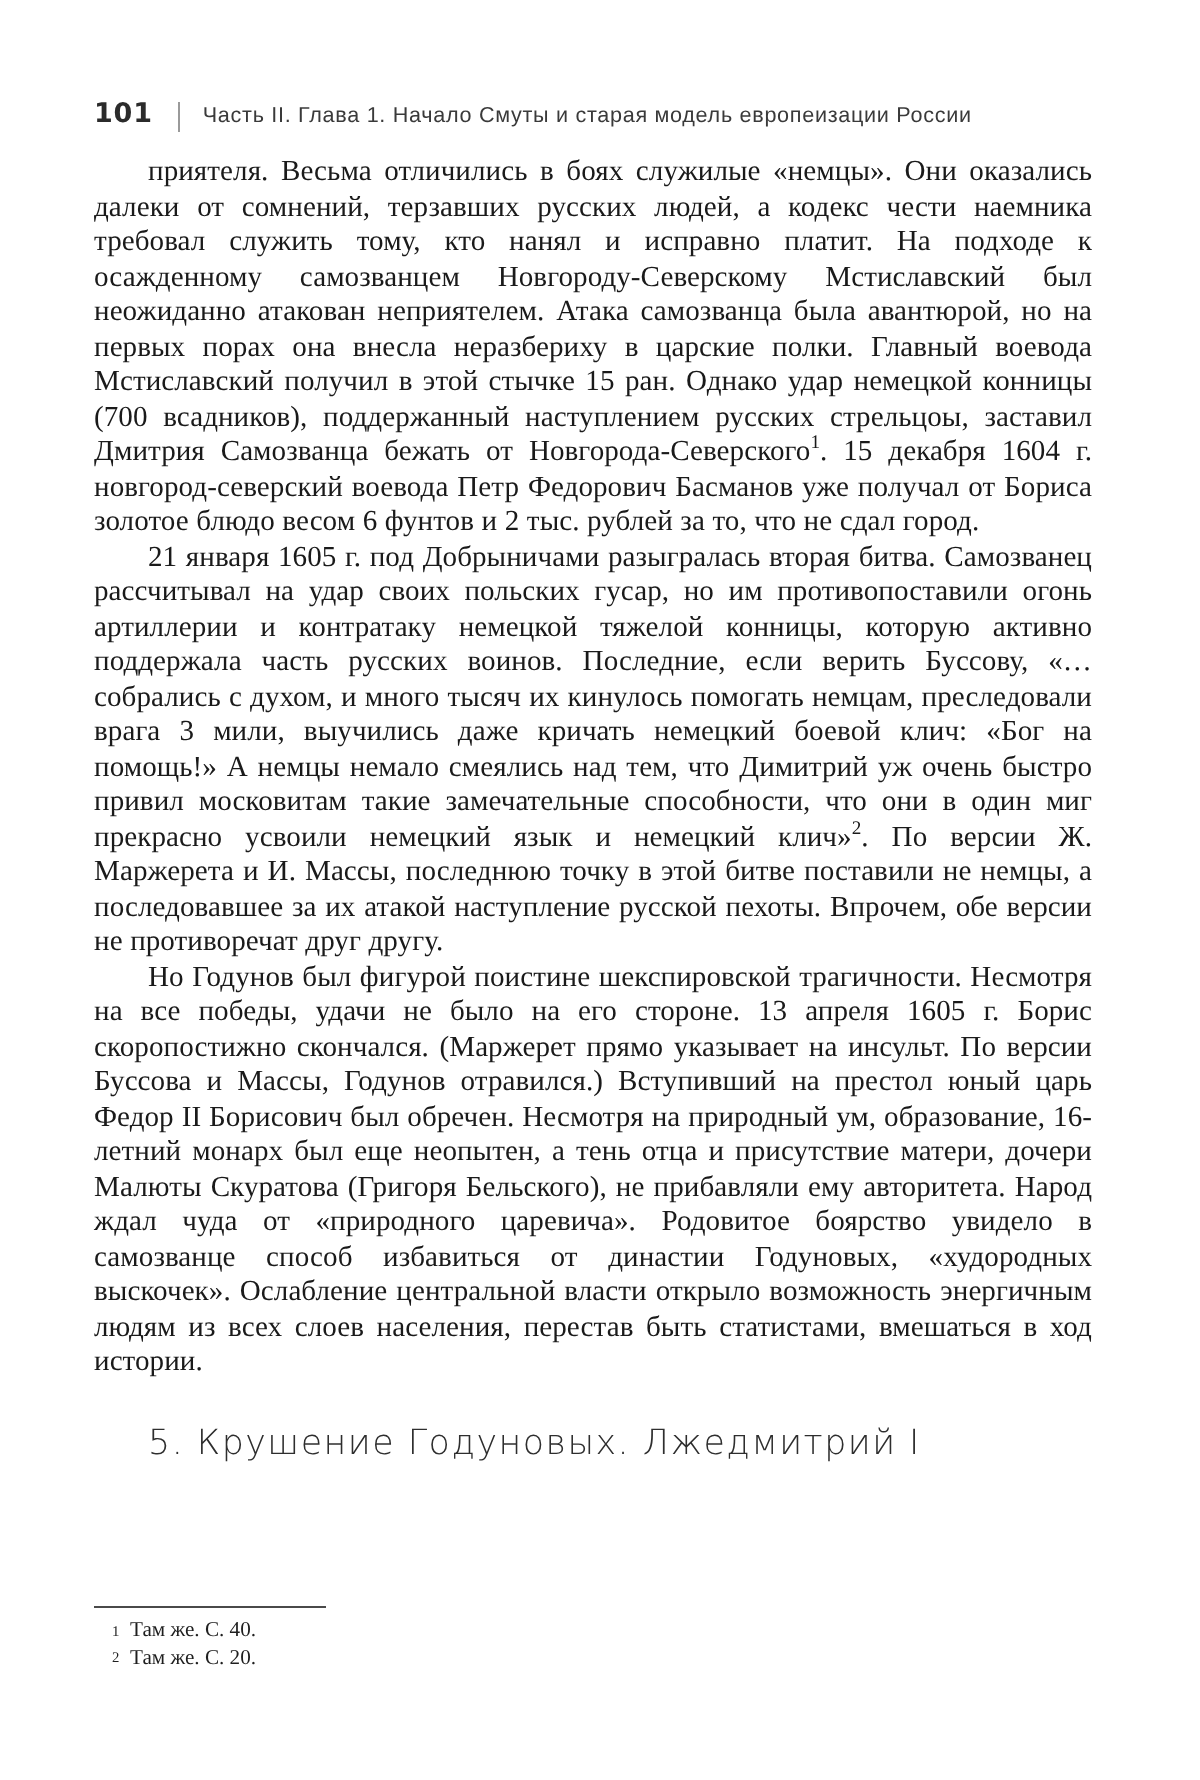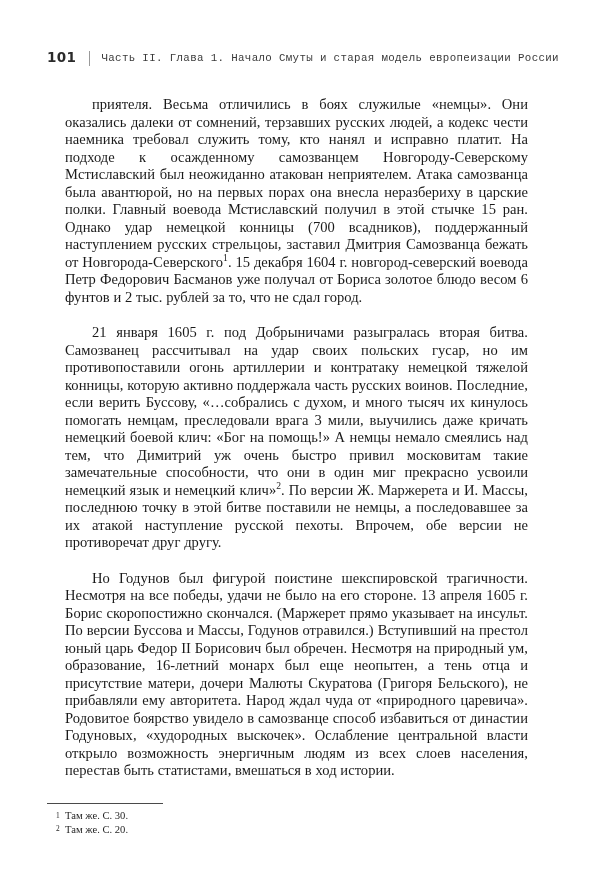--- a/index.html
+++ b/index.html
@@ -41,38 +41,38 @@
   }
   .head-rule {
     display: inline-block;
     width: 1px;
     height: 15px;
     background: #9a9a9a;
     margin: 0 11px 0 13px;
     flex: 0 0 auto;
   }
   .head-title {
-    font-family: Liberation Mono, monospace;
+    font-family: Liberation Sans, sans-serif;
     font-size: 10.8px;
     font-weight: 400;
     letter-spacing: 0.35px;
     color: #3a3a3a;
     white-space: nowrap;
     line-height: 1;
   }
 
   
   .textblock {
     position: absolute;
     left: 47px;
     top: 78px;
     width: 499px;
   }
   p.body {
-    margin: 18px;
+    margin: 0;
     text-align: justify;
     text-align-last: left;
     text-indent: 27px;
     font-size: 14.55px;
     line-height: 17.5px;
     letter-spacing: 0.03px;
     word-spacing: 0.1px;
     hyphens: manual;
   }
   sup.fn {
@@ -141,24 +141,25 @@
 
   <div class="textblock">
 
     <p class="body"><span>приятеля. Весьма отличились в боях служилые «немцы». Они оказались далеки от сомнений, терзавших русских людей, а кодекс чести наемника требовал служить тому, кто нанял и исправно платит. На подходе к осажденному самозванцем Новгороду-Северскому Мстиславский был неожиданно атакован неприятелем. Атака самозванца была авантюрой, но на первых порах она внесла неразбериху в царские полки. Главный воевода Мстиславский получил в этой стычке 15 ран. Однако удар немецкой конницы (700 всадников), поддержанный наступлением русских стрельцоы, заставил Дмитрия Самозванца бежать от Новгорода-Северского</span><sup class="fn">1</sup><span>. 15 декабря 1604 г. новгород-северский воевода Петр Федорович Басманов уже получал от Бориса золотое блюдо весом 6 фунтов и 2 тыс. рублей за то, что не сдал город.</span></p>
 
     <p class="body"><span>21 января 1605 г. под Добрыничами разыгралась вторая битва. Самозванец рассчитывал на удар своих польских гусар, но им противопоставили огонь артиллерии и контратаку немецкой тяжелой конницы, которую активно поддержала часть русских воинов. Последние, если верить Буссову, «…собрались с духом, и много тысяч их кинулось помогать немцам, преследовали врага 3 мили, выучились даже кричать немецкий боевой клич: «Бог на помощь!» А немцы немало смеялись над тем, что Димитрий уж очень быстро привил московитам такие замечательные способности, что они в один миг прекрасно усвоили немецкий язык и немецкий клич»</span><sup class="fn">2</sup><span>. По версии Ж. Маржерета и И. Массы, последнюю точку в этой битве поставили не немцы, а последовавшее за их атакой наступление русской пехоты. Впрочем, обе версии не противоречат друг другу.</span></p>
 
     <p class="body">Но Годунов был фигурой поистине шекспировской трагичности. Несмотря на все победы, удачи не было на его стороне. 13 апреля 1605 г. Борис скоропостижно скончался. (Маржерет прямо указывает на инсульт. По версии Буссова и Массы, Годунов отравился.) Вступивший на престол юный царь Федор II Борисович был обречен. Несмотря на природный ум, образование, 16-летний монарх был еще неопытен, а тень отца и присутствие матери, дочери Малюты Скуратова (Григоря Бельского), не прибавляли ему авторитета. Народ ждал чуда от «природного царевича». Родовитое боярство увидело в самозванце способ избавиться от династии Годуновых, «худородных выскочек». Ослабление центральной власти открыло возможность энергичным людям из всех слоев населения, перестав быть статистами, вмешаться в ход истории.</p>
 
     <div class="sec-gap-top"></div>
+    <h2 class="section">5. Крушение Годуновых. Лжедмитрий I</h2>
     <div class="sec-gap-bottom"></div>
 
 
   </div>
 
   <div class="footnotes">
     <div class="fn-rule"></div>
-    <span class="fn-item"><span class="fn-marker">1</span><span>Там же. С. 30.</span></span>
+    <span class="fn-item"><span class="fn-marker">1</span><span>Там же. С. 40.</span></span>
     <span class="fn-item"><span class="fn-marker">2</span><span>Там же. С. 20.</span></span>
   </div>
 
 </div>
 
 </body></html>

